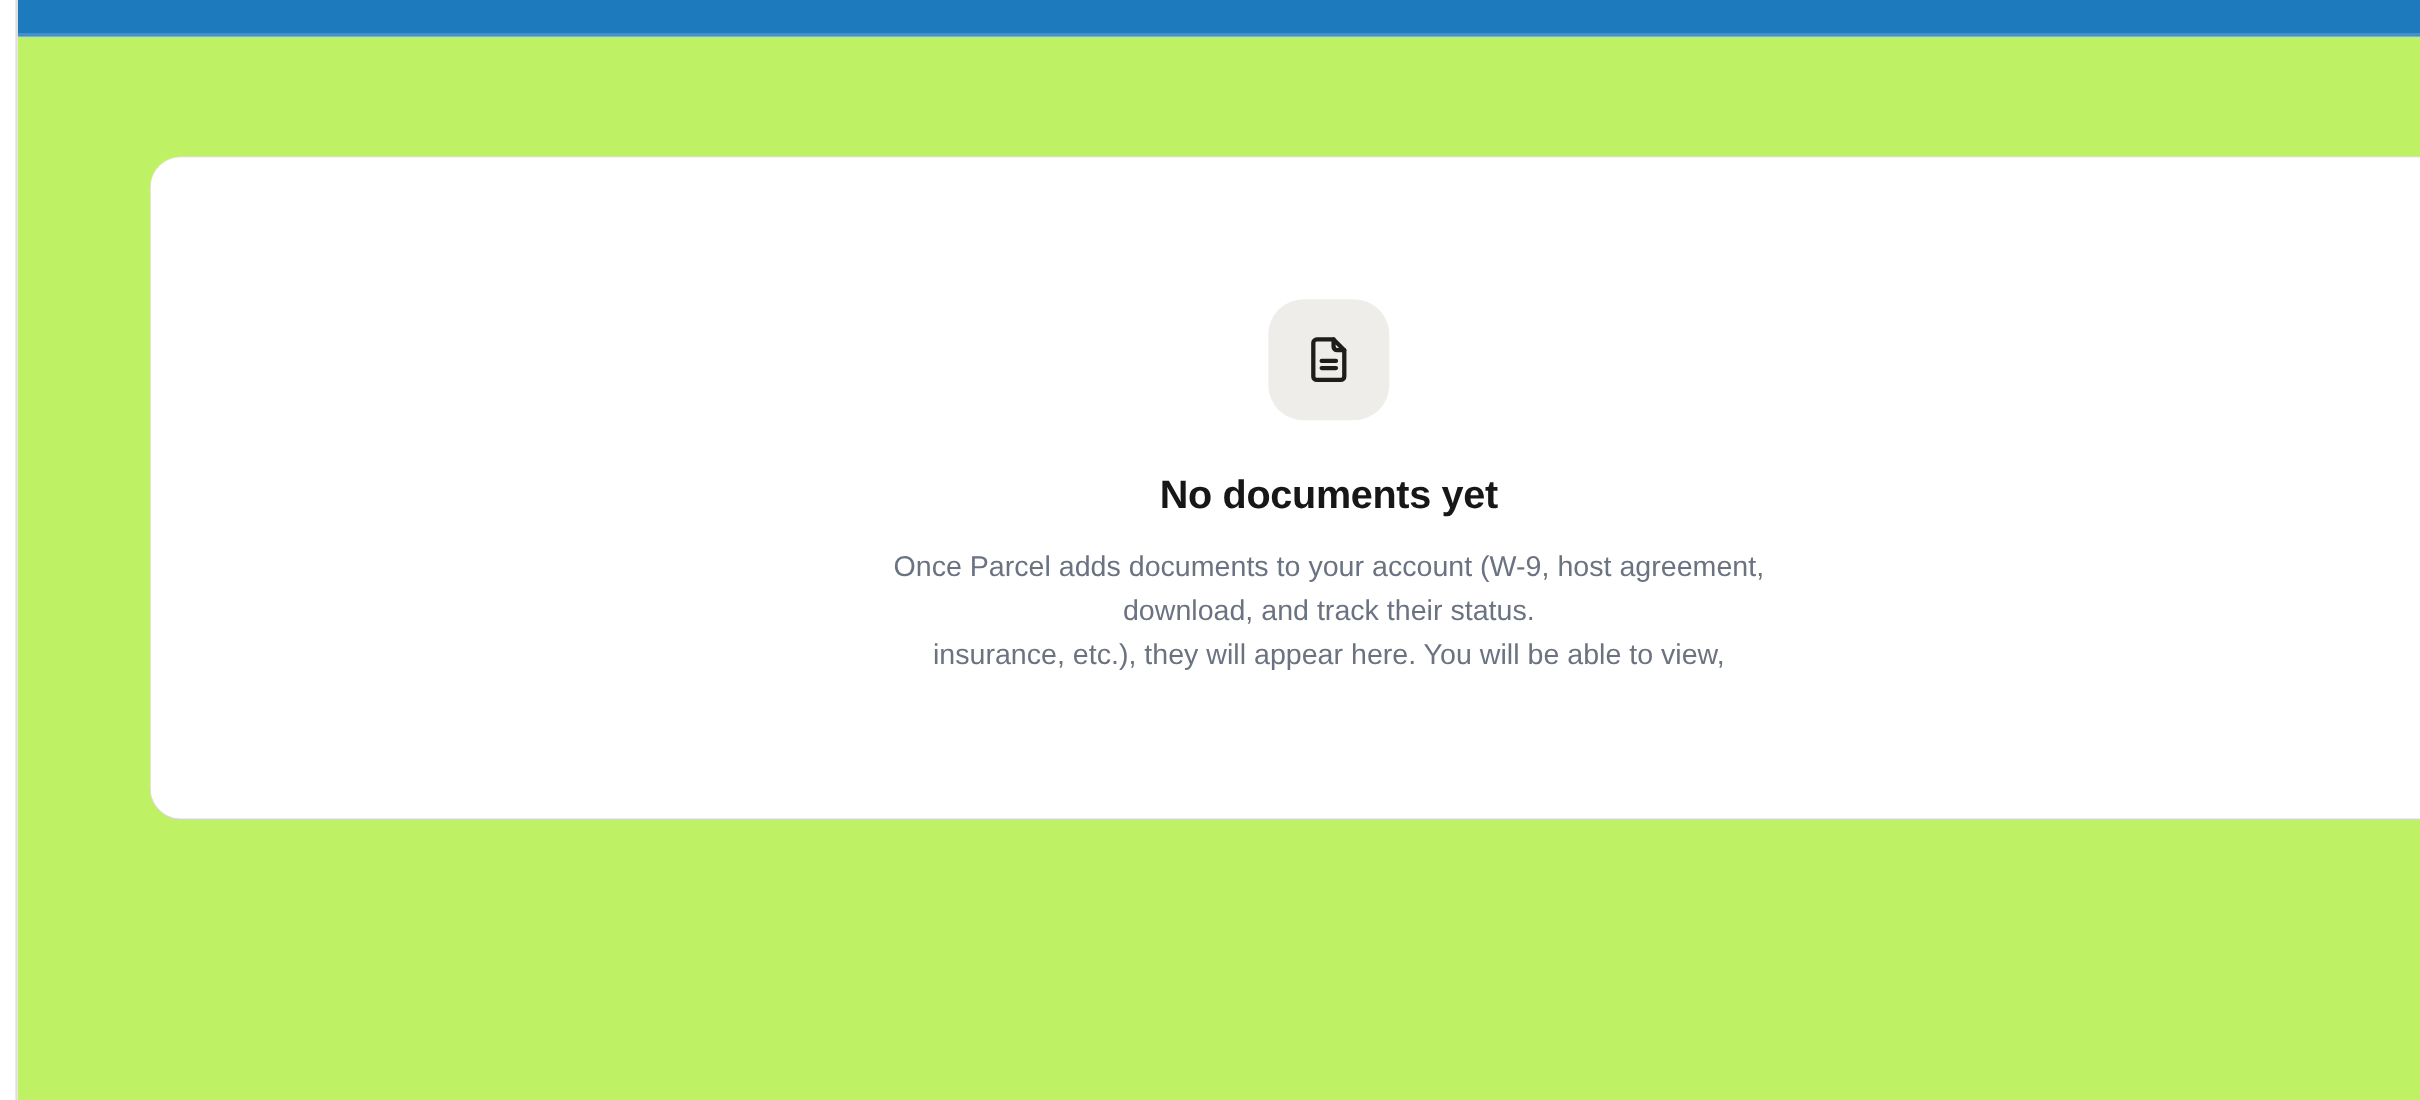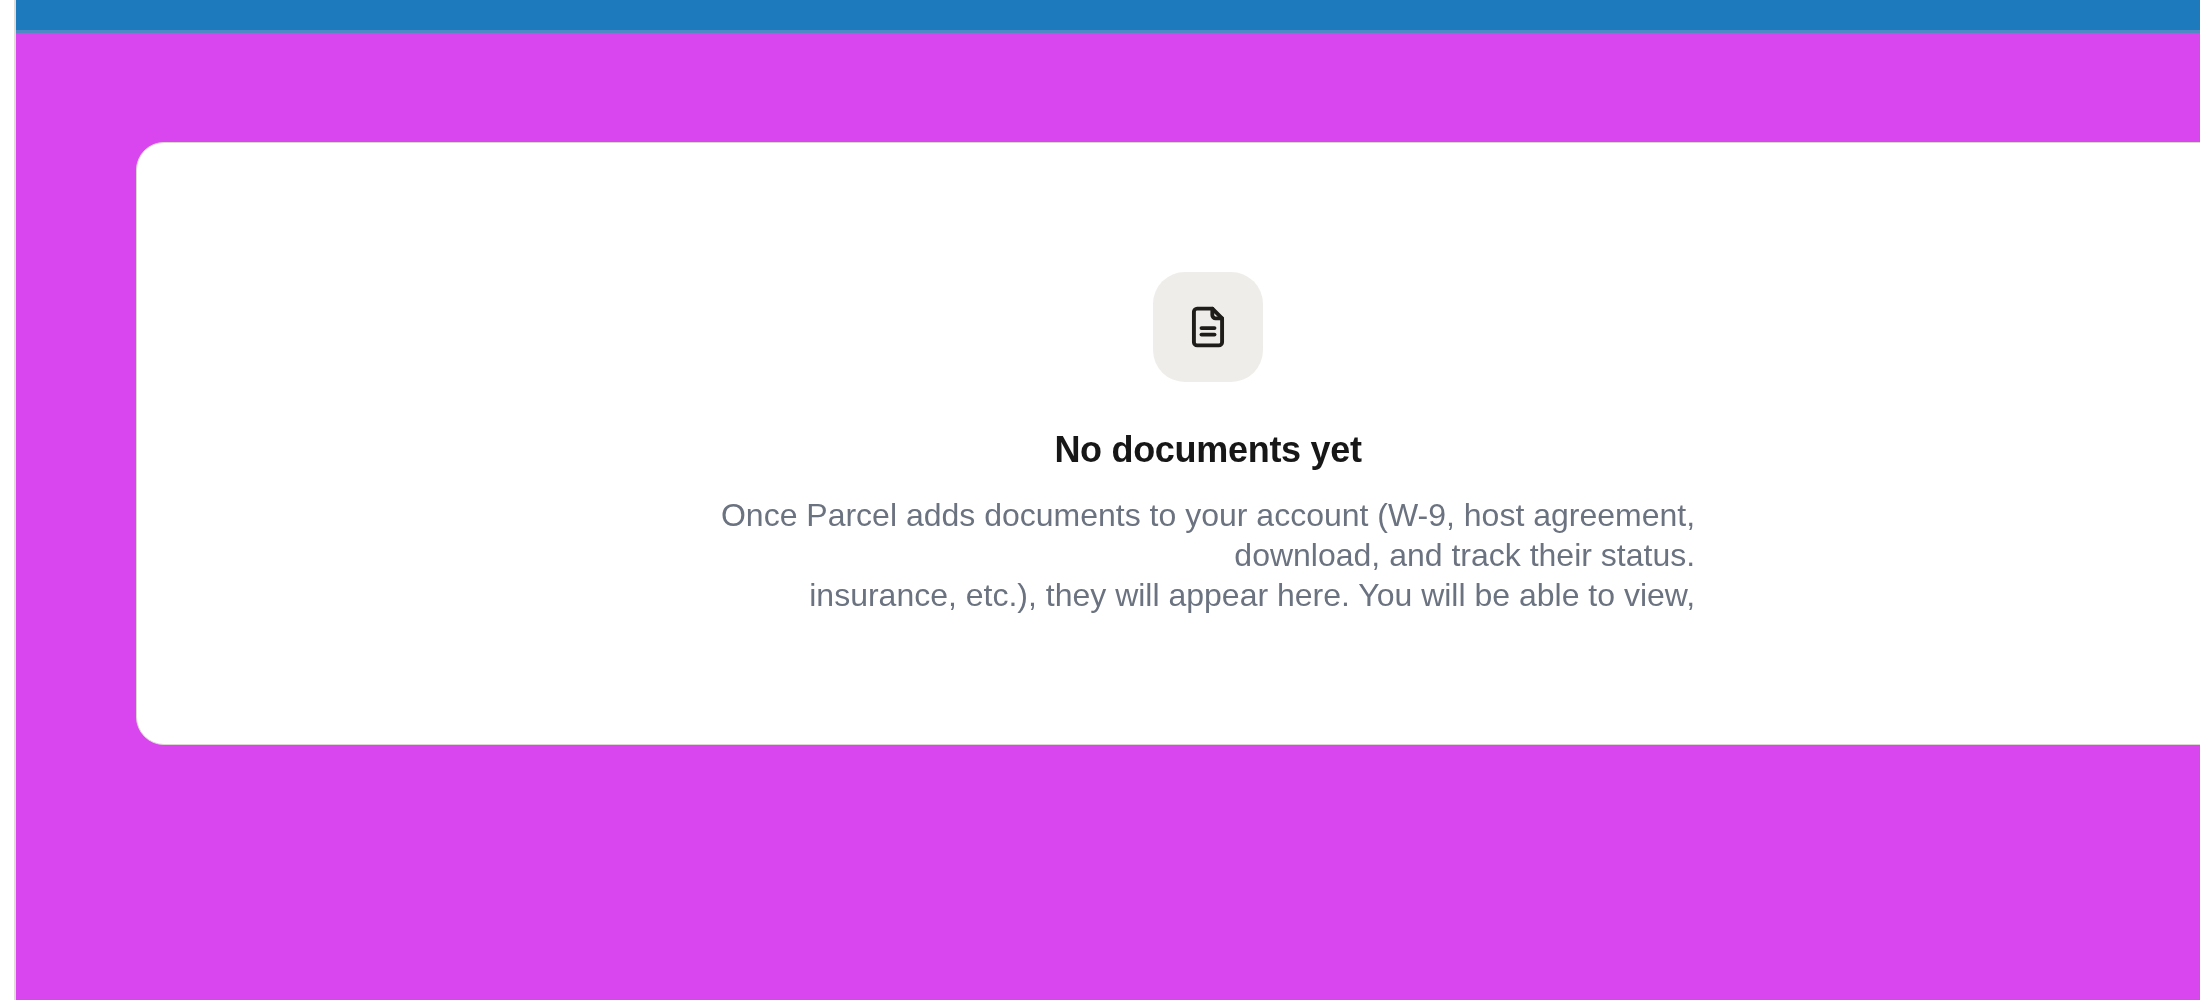--- a/index.html
+++ b/index.html
@@ -19,21 +19,21 @@
     width: 14px;
     background: #ffffff;
     border-right: 2px solid #e1ddd8;
     z-index: 3;
   }
 
   
   .main {
     position: absolute;
     left: 16px; top: 0; right: 0; bottom: 0;
-    background: #d946ef;
+    background: #bef264;
   }
 
   
   .top-bar {
     height: 30px;
     background: #1d7abd;
     border-bottom: 3px solid #4e8ac3;
   }
 
   
@@ -71,24 +71,24 @@
     font-size: 36px;
     line-height: 43px;
     font-weight: 700;
     color: #171717;
     letter-spacing: -0.3px;
     text-align: center;
   }
 
   .empty-desc {
     margin-top: 24px;
-    font-size: 32px;
+    font-size: 26px;
     line-height: 40px;
     color: #6b7280;
-    text-align: right;
+    text-align: center;
   }
 </style>
 </head>
 <body>
 
 <div class="left-gutter"></div>
 
 <div class="main">
   <div class="top-bar"></div>
 

